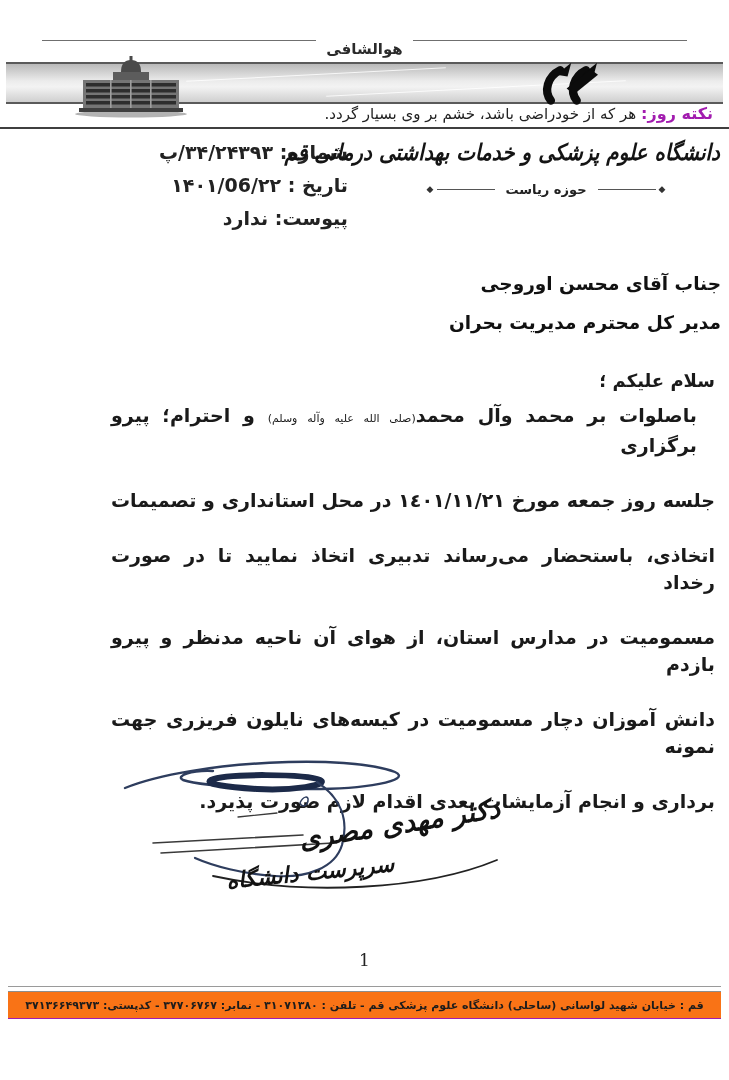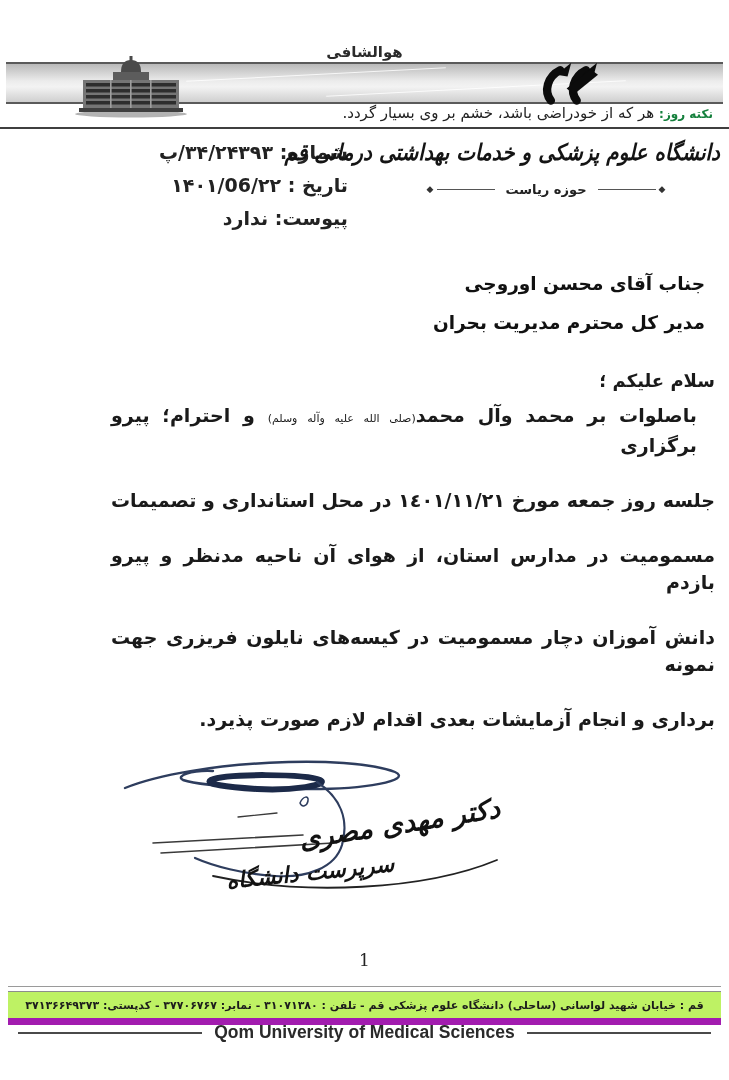--- a/index.html
+++ b/index.html
@@ -4,39 +4,39 @@
 <style>
   html,body{margin:0;padding:0;background:#fff;}
   .page{
     position:relative;width:729px;height:1080px;margin:0 auto;
     background:#ffffff;overflow:hidden;color:#1a1a1a;
     font-family:"DejaVu Sans",sans-serif;
   }
   
   .bismillah-row{
     position:absolute;top:40px;left:42px;right:42px;
-    display:flex;align-items:center;direction:rtl;flex-direction:column;
+    display:flex;align-items:flex-start;direction:rtl;
   }
   .bismillah-row .rule{flex:1;height:1px;background:#6f6f6f;margin-bottom:3px;}
   .bismillah{font-size:15px;font-weight:bold;color:#2b2b2b;padding:0 10px;letter-spacing:1px;}
   
   .banner{
     position:absolute;top:62px;left:6px;right:6px;height:38px;
     background:linear-gradient(180deg,#b9b9b9 0%,#ececec 45%,#f3f3f3 60%,#cfcfcf 100%);
     border-top:2px solid #5a5a5a;border-bottom:2px solid #5a5a5a;
   }
   .banner .streak{position:absolute;height:1px;background:rgba(255,255,255,.8);transform:rotate(-3deg);}
   .building{position:absolute;left:70px;top:56px;width:122px;height:62px;z-index:3;}
   .logo{position:absolute;left:536px;top:60px;width:76px;height:48px;z-index:3;}
   
   .quote-row{
     position:absolute;top:104px;right:16px;direction:rtl;
     display:flex;align-items:baseline;gap:5px;white-space:nowrap;
   }
-  .quote-label{font-size:12px;color:#15803d;font-weight:bold;}
+  .quote-label{font-size:16px;color:#a21caf;font-weight:bold;}
   .quote-text{font-size:15px;font-weight:normal;color:#222;}
   .divider{position:absolute;top:127px;left:0;right:0;height:2px;background:#3f3f3f;}
   
   .meta{
     position:absolute;top:136px;left:92px;width:256px;direction:rtl;
     text-align:right;font-size:19px;font-weight:bold;line-height:33px;color:#222;
   }
   .meta .val{font-weight:bold;}
   
   .letterhead{
@@ -47,21 +47,21 @@
     transform:scaleY(1.12);line-height:1.4;white-space:nowrap;
   }
   .dept-row{
     margin-top:16px;display:flex;align-items:center;justify-content:center;direction:rtl;
   }
   .dept-row .orn{font-size:9px;color:#333;line-height:1;}
   .dept-row .seg{width:58px;height:1px;background:#555;margin:0 3px;}
   .dept-label{font-size:13px;font-weight:bold;color:#222;padding:0 8px;white-space:nowrap;}
   
   .recipient{
-    position:absolute;top:264px;right:24px;direction:rtl;text-align:right;
+    position:absolute;top:264px;right:8px;direction:rtl;text-align:right;
     font-size:18.5px;font-weight:bold;color:#111;line-height:39px;
   }
   
   .body-block{position:absolute;top:370px;right:14px;left:111px;direction:rtl;}
   .salutation{font-size:18px;font-weight:bold;margin-bottom:11px;text-align:right;}
   .jline{
     font-size:19px;font-weight:bold;line-height:27px;margin-bottom:28px;
     text-align:justify;text-align-last:justify;text-justify:inter-word;white-space:nowrap0;
   }
   .jline.indent{padding-right:18px;}
@@ -78,21 +78,21 @@
     color:#121212;transform:rotate(-6deg);direction:rtl;white-space:nowrap;z-index:3;
   }
   
   .page-number{
     position:absolute;top:950px;left:0;right:0;text-align:center;
     font-family:"DejaVu Serif",serif;font-size:17px;color:#222;
   }
   .footer-topline{position:absolute;top:986px;left:8px;right:8px;height:1px;background:#9a9a9a;}
   .address-bar{
     position:absolute;top:991px;left:8px;right:8px;height:26px;
-    background:#bef264;border-top:1px solid #8d8d8d;border-bottom:7px solid #a21caf;
+    background:#f97316;border-top:1px solid #8d8d8d;border-bottom:1px solid #a21caf;
     display:flex;align-items:center;justify-content:center;direction:rtl;
   }
   .address-text{font-size:11px;font-weight:bold;color:#1c1c1c;white-space:nowrap;}
   .en-row{
     position:absolute;top:1022px;left:18px;right:18px;
     display:flex;align-items:center;justify-content:center;
   }
   .en-row .seg{flex:1;height:2px;background:#4a4a4a;}
   .en-name{
     font-family:"Liberation Sans",sans-serif;font-size:17.5px;font-weight:600;
@@ -173,20 +173,21 @@
     <div>جناب آقای محسن اوروجی</div>
     <div>مدیر کل محترم مدیریت بحران</div>
   </div>
 
   <div class="body-block">
     <div class="salutation">سلام علیکم ؛</div>
     <div class="jline indent">
       <span>باصلوات بر محمد وآل محمد</span><span class="paren">(صلی الله علیه وآله وسلم)</span><span> و احترام؛ پیرو برگزاری</span>
     </div>
     <div class="jline">جلسه روز جمعه مورخ ۱٤۰۱/۱۱/۲۱ در محل استانداری و تصمیمات</div>
+    <div class="jline">اتخاذی، باستحضار می‌رساند تدبیری اتخاذ نمایید تا در صورت رخداد</div>
     <div class="jline">مسمومیت در مدارس استان، از هوای آن ناحیه مدنظر و پیرو بازدم</div>
     <div class="jline">دانش آموزان دچار مسمومیت در کیسه‌های نایلون فریزری جهت نمونه</div>
     <div class="closing-line">برداری و انجام آزمایشات بعدی اقدام لازم صورت پذیرد.</div>
   </div>
 
   <svg class="sig-svg" viewBox="0 0 410 150">
     <g fill="none" stroke-linecap="round">
       <path d="M30 40 C100 12 255 6 300 24 C318 32 272 42 205 41 C150 40 105 38 88 32 C80 28 96 22 118 23" stroke="#2e3d5e" stroke-width="2.4"></path>
       <path d="M116 32 C130 25 212 26 225 32 C236 37 196 43 162 41 C132 39 108 36 116 32" stroke="#1c2a49" stroke-width="6"></path>
       <path d="M222 34 C246 50 254 72 247 97 C240 120 212 130 180 128 C148 126 118 118 100 110" stroke="#2e3d5e" stroke-width="2.2"></path>
@@ -198,19 +199,14 @@
     </g>
   </svg>
   <div class="sig-name">دکتر مهدی مصری</div>
   <div class="sig-title">سرپرست دانشگاه</div>
 
   <div class="page-number">1</div>
   <div class="footer-topline"></div>
   <div class="address-bar">
     <span class="address-text">قم : خیابان شهید لواسانی (ساحلی) دانشگاه علوم پزشکی قم - تلفن : ۳۱۰۷۱۳۸۰ - نمابر: ۳۷۷۰۶۷۶۷ - کدپستی: ۳۷۱۳۶۶۴۹۳۷۳</span>
   </div>
-  <div class="en-row">
-    <div class="seg"></div>
-    <div class="en-name">Qom University of Medical Sciences</div>
-    <div class="seg"></div>
-  </div>
 
 </div>
 
 </body></html>

